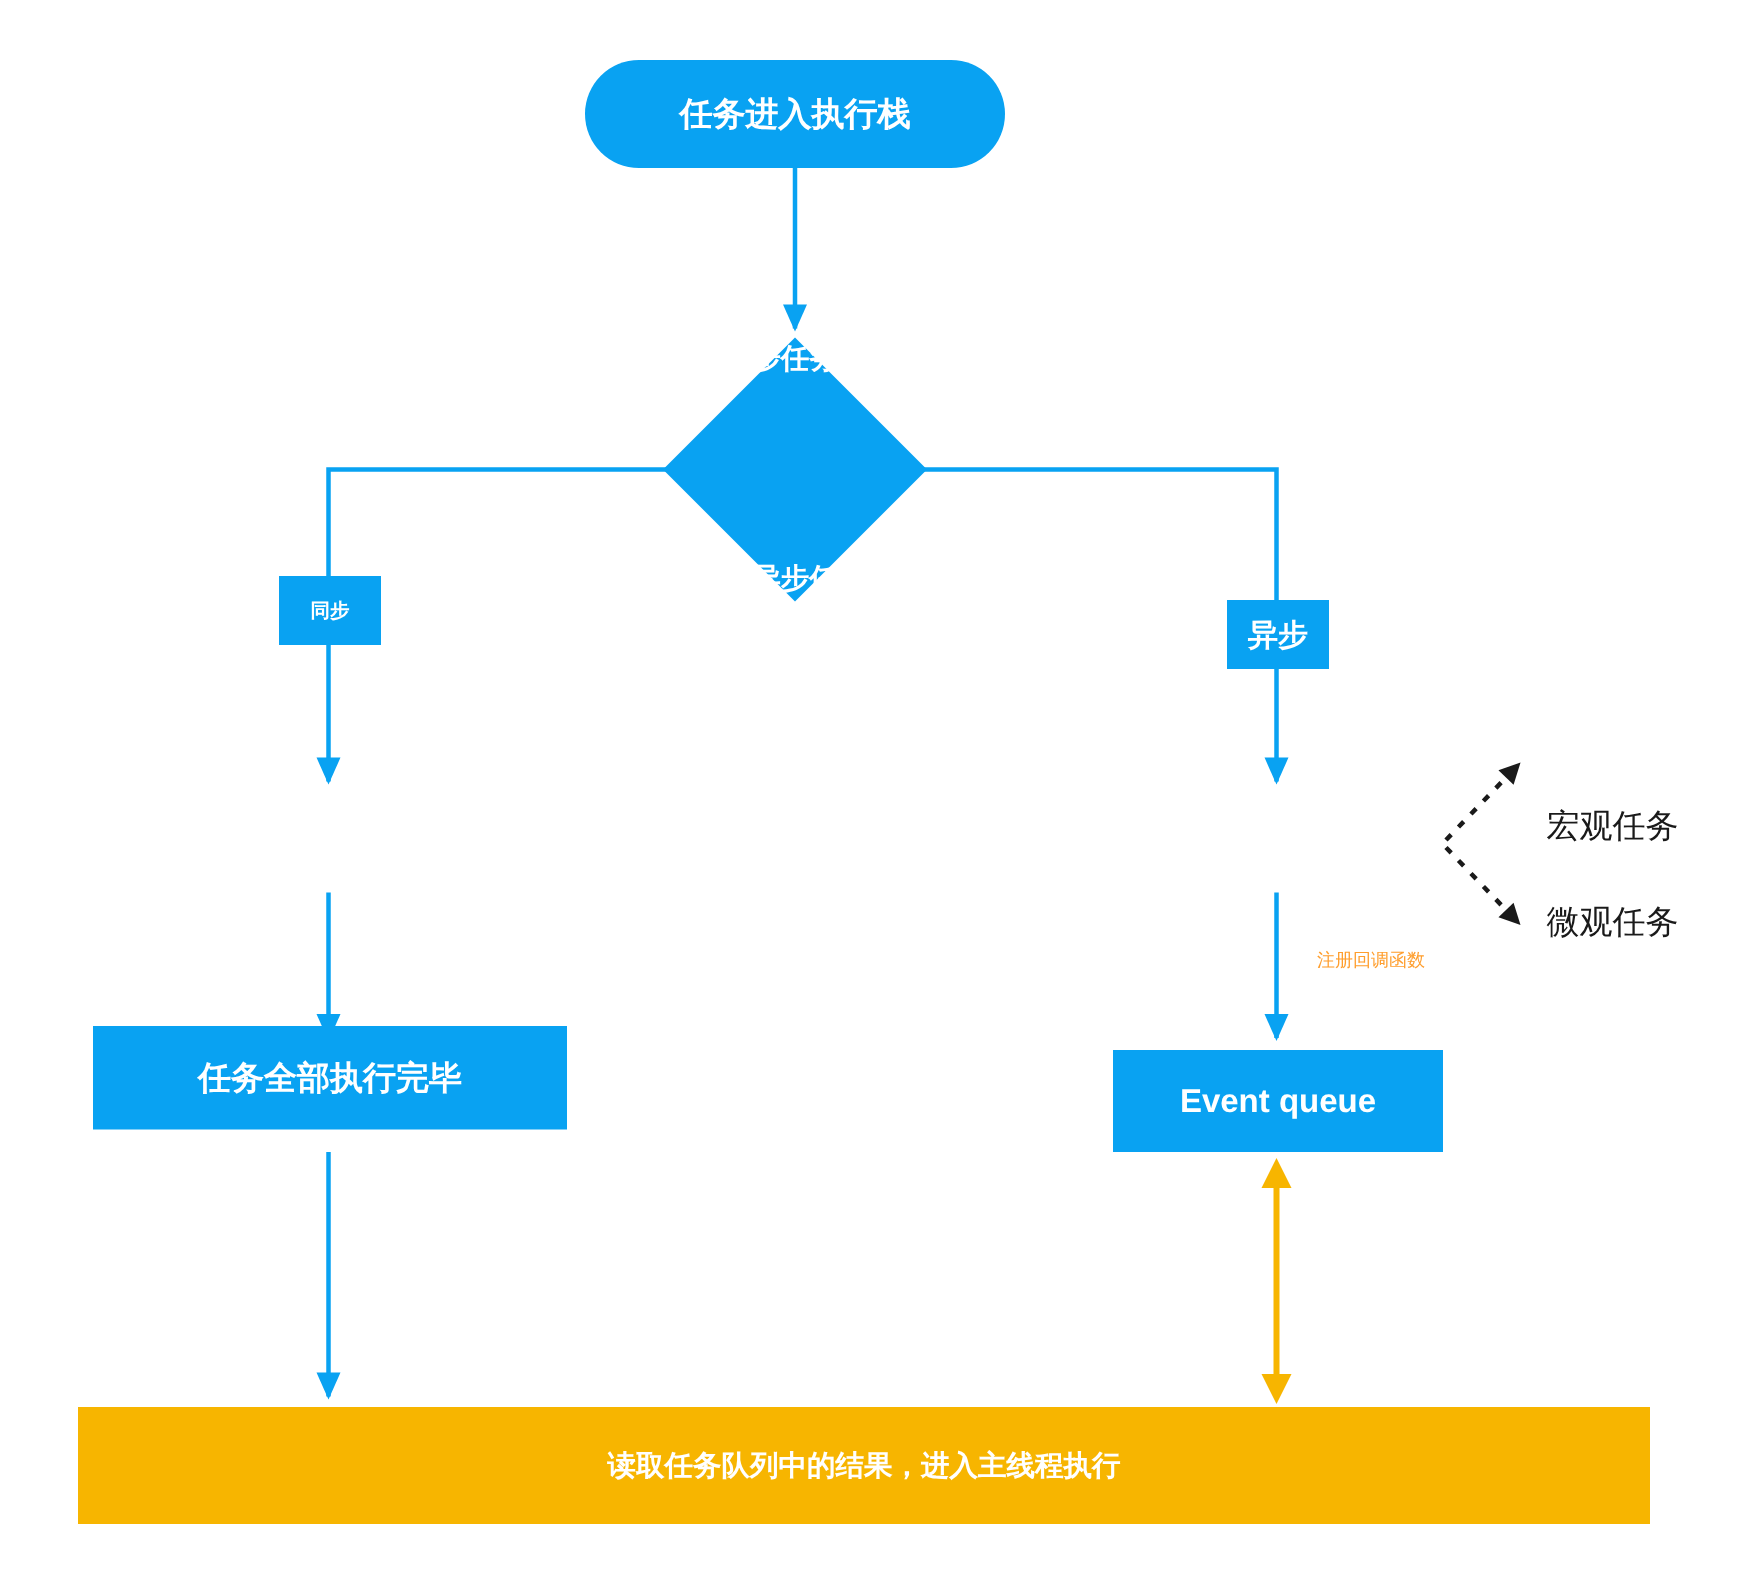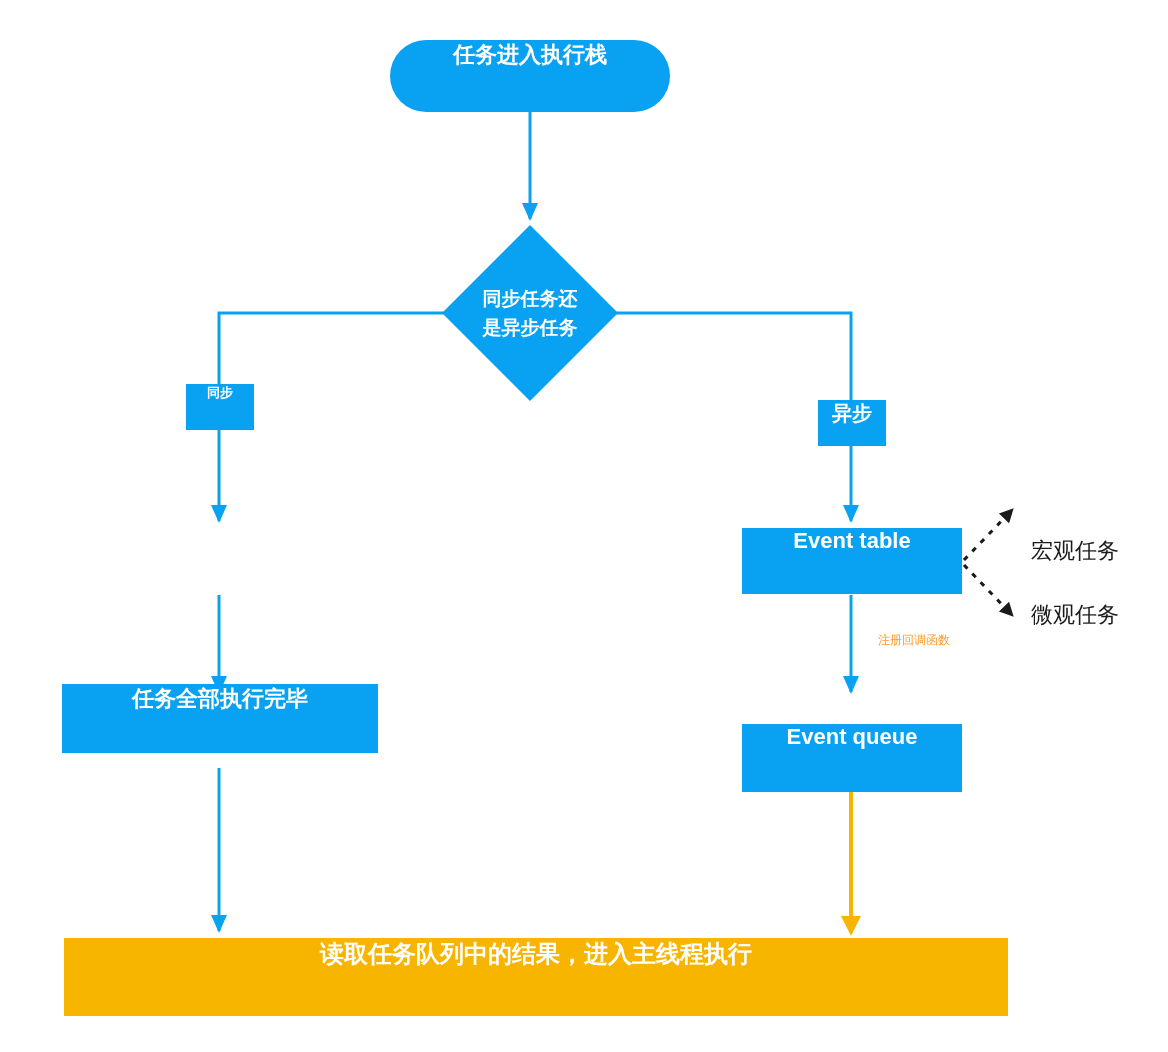--- a/index.html
+++ b/index.html
@@ -24,42 +24,43 @@
   .stroke-blue { stroke: var(--blue); fill: none; stroke-width: 3; }
   .stroke-amber { stroke: var(--amber); fill: none; stroke-width: 4; }
   .stroke-black { stroke: var(--black); fill: none; stroke-width: 3; stroke-dasharray: 5 7; }
   .fill-blue { fill: var(--blue); stroke: none; }
   .fill-amber { fill: var(--amber); stroke: none; }
   .fill-black { fill: var(--black); stroke: none; }
 
   .node {
     position: absolute;
     display: flex;
+    align-items: center;
     justify-content: center;
     background: var(--blue);
     color: #ffffff;
     font-weight: bold;
     text-align: center;
     box-sizing: border-box;
   }
   .node-start   { left: 390px; top: 40px;  width: 280px; height: 72px; border-radius: 36px; font-size: 22px; }
   .diamond-text {
     position: absolute; left: 442px; top: 225px; width: 176px; height: 176px;
-    display: flex; flex-direction: column; align-items: center; justify-content: center;
+    display: flex; flex-direction: column; align-items: center; justify-content: space-between;
     color: #ffffff; font-weight: bold; font-size: 19px; line-height: 1.55; text-align: center;
   }
   .node-sync    { left: 186px; top: 384px; width: 68px;  height: 46px; font-size: 13px; }
   .node-async   { left: 818px; top: 400px; width: 68px;  height: 46px; font-size: 20px; }
   .node-main    { left: 108px; top: 528px; width: 222px; height: 67px; font-size: 22px; }
   .node-done    { left: 62px;  top: 684px; width: 316px; height: 69px; font-size: 22px; }
   .node-table   { left: 742px; top: 528px; width: 220px; height: 66px; font-size: 22px; }
-  .node-queue   { left: 742px; top: 700px; width: 220px; height: 68px; font-size: 22px; margin-top: 24px; }
+  .node-queue   { left: 742px; top: 700px; width: 220px; height: 68px; font-size: 22px; }
   .node-bottom  {
-    left: 64px; top: 938px; width: 944px; height: 78px;
-    background: var(--amber); font-size: 24px;
+    left: 52px; top: 938px; width: 1048px; height: 78px;
+    background: var(--amber); font-size: 19px;
   }
   .label-register {
     position: absolute; left: 750px; top: 632px; width: 200px;
     text-align: right; color: var(--orange_text); font-size: 12px;
   }
   .label-task {
     position: absolute; color: var(--black); font-size: 22px; white-space: nowrap;
   }
   .label-macro { left: 1031px; top: 492px; margin-top: 44px; }
   .label-micro { left: 1031px; top: 600px; }
@@ -116,23 +117,20 @@
 
   <div class="node node-async">
     <span>异步</span>
   </div>
 
 
   <div class="node node-done">
     <span>任务全部执行完毕</span>
   </div>
 
-  <div class="node node-table">
-    <span>Event table</span>
-  </div>
 
   <div class="node node-queue">
     <span>Event queue</span>
   </div>
 
   <div class="label-register">注册回调函数</div>
 
   <div class="label-task label-macro">宏观任务</div>
 
   <div class="label-task label-micro">微观任务</div>

